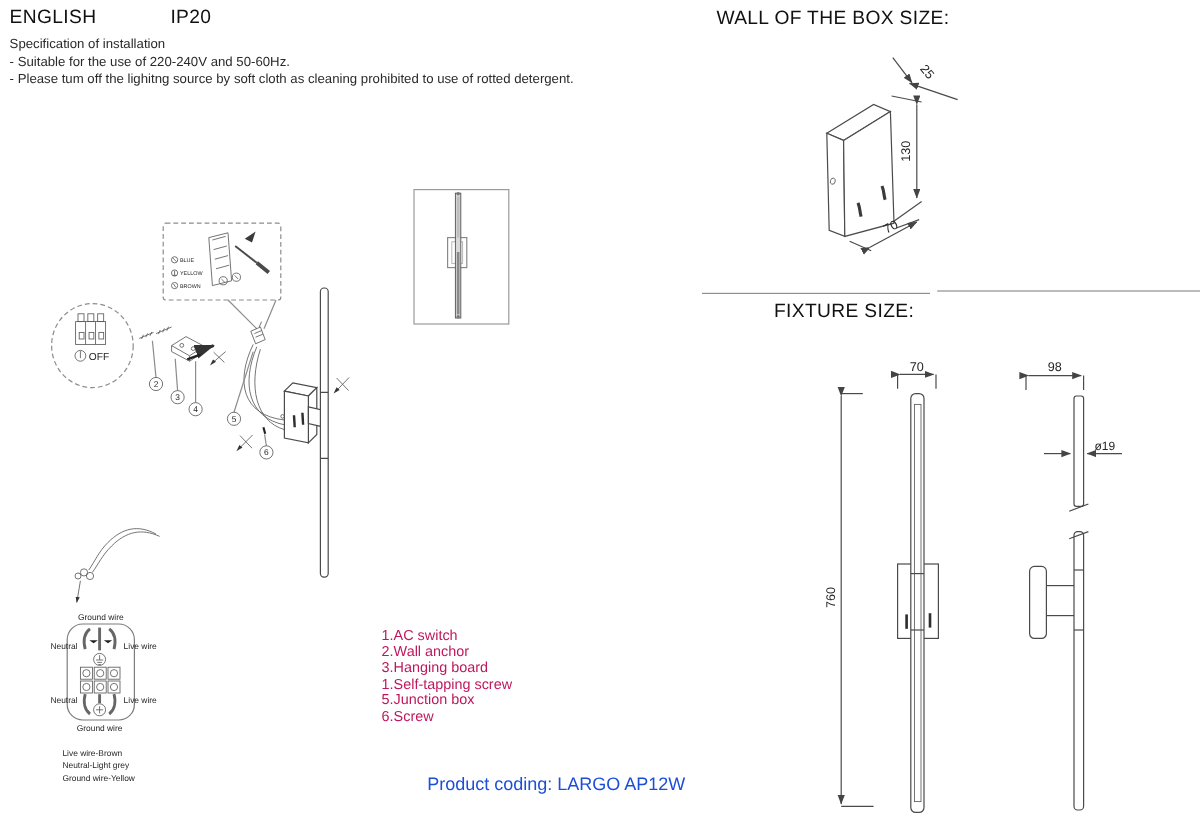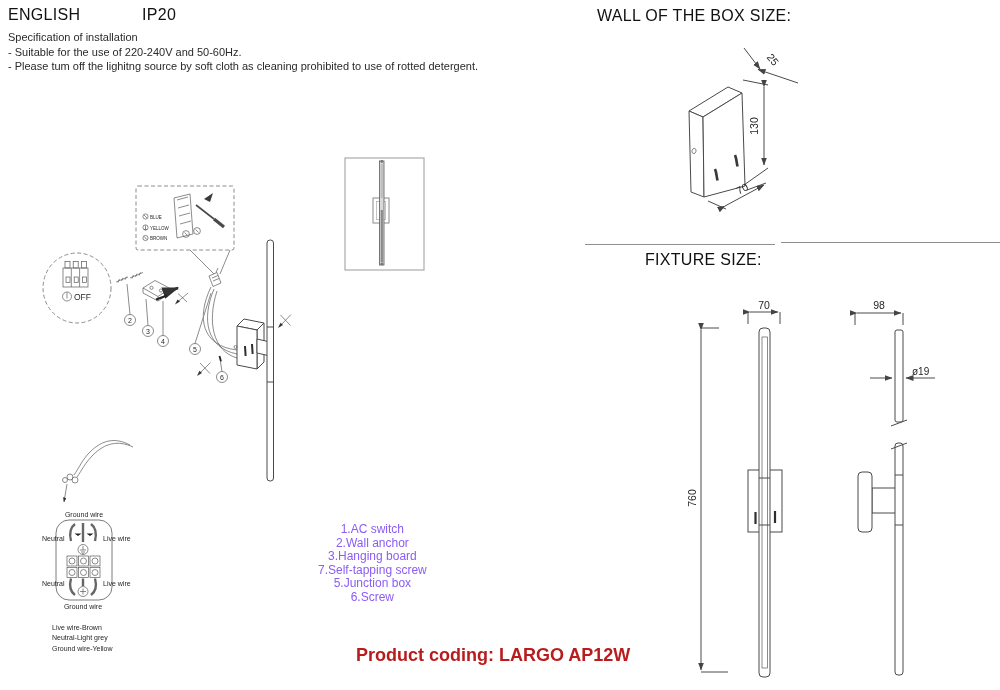--- a/index.html
+++ b/index.html
@@ -1,22 +1,22 @@
 <!DOCTYPE html>
 <html><head>
 <meta charset="utf-8">
 <style>
   * { margin:0; padding:0; box-sizing:border-box; }
   html,body { width:1000px; height:690px; background:#ffffff; font-family:"Liberation Sans", sans-serif; color:#1d1d1d; }
   #sheet { position:relative; width:1000px; height:690px; background:#fff; overflow:hidden; }
   .abs { position:absolute; }
   .h1 { font-size:16px; letter-spacing:0.3px; color:#111; }
   .spec { font-size:11px; line-height:14.7px; color:#2a2a2a; }
-  .parts { font-size:12px; line-height:13.6px; color:#8b5cf6;text-align:center; }
-  .coding { font-size:18px; color:#b91c1c;font-weight:bold; }
+  .parts { font-size:12px; line-height:13.6px; color:#be185d; }
+  .coding { font-size:15px; color:#1d4ed8; }
   .divider { height:1px; background:#8f8f8f; }
   svg { overflow:visible; }
   svg text { font-family:"Liberation Sans", sans-serif; fill:#262626; }
   .dim { font-size:10.5px; }
   .dimsm { font-size:10px; }
   .lbl7 { font-size:7px; }
   .lbl45 { font-size:4.5px; }
   .lbl9 { font-size:8.5px; }
   .num { font-size:7px; }
   .ln { stroke:#4a4a4a; stroke-width:1; fill:none; }
@@ -306,20 +306,20 @@
       <text class="lbl7" x="22" y="480">Live wire-Brown</text>
       <text class="lbl7" x="22" y="490">Neutral-Light grey</text>
       <text class="lbl7" x="22" y="501">Ground wire-Yellow</text>
     </g>
   </svg>
 
   <div class="abs parts" style="left:318px; top:523px;">
     <div>1.AC switch</div>
     <div>2.Wall anchor</div>
     <div>3.Hanging board</div>
-    <div>7.Self-tapping screw</div>
+    <div>1.Self-tapping screw</div>
     <div>5.Junction box</div>
     <div>6.Screw</div>
   </div>
 
   <div class="abs coding" style="left:356px; top:645px;">Product coding: LARGO AP12W</div>
 
 </div>
 
 </body></html>

